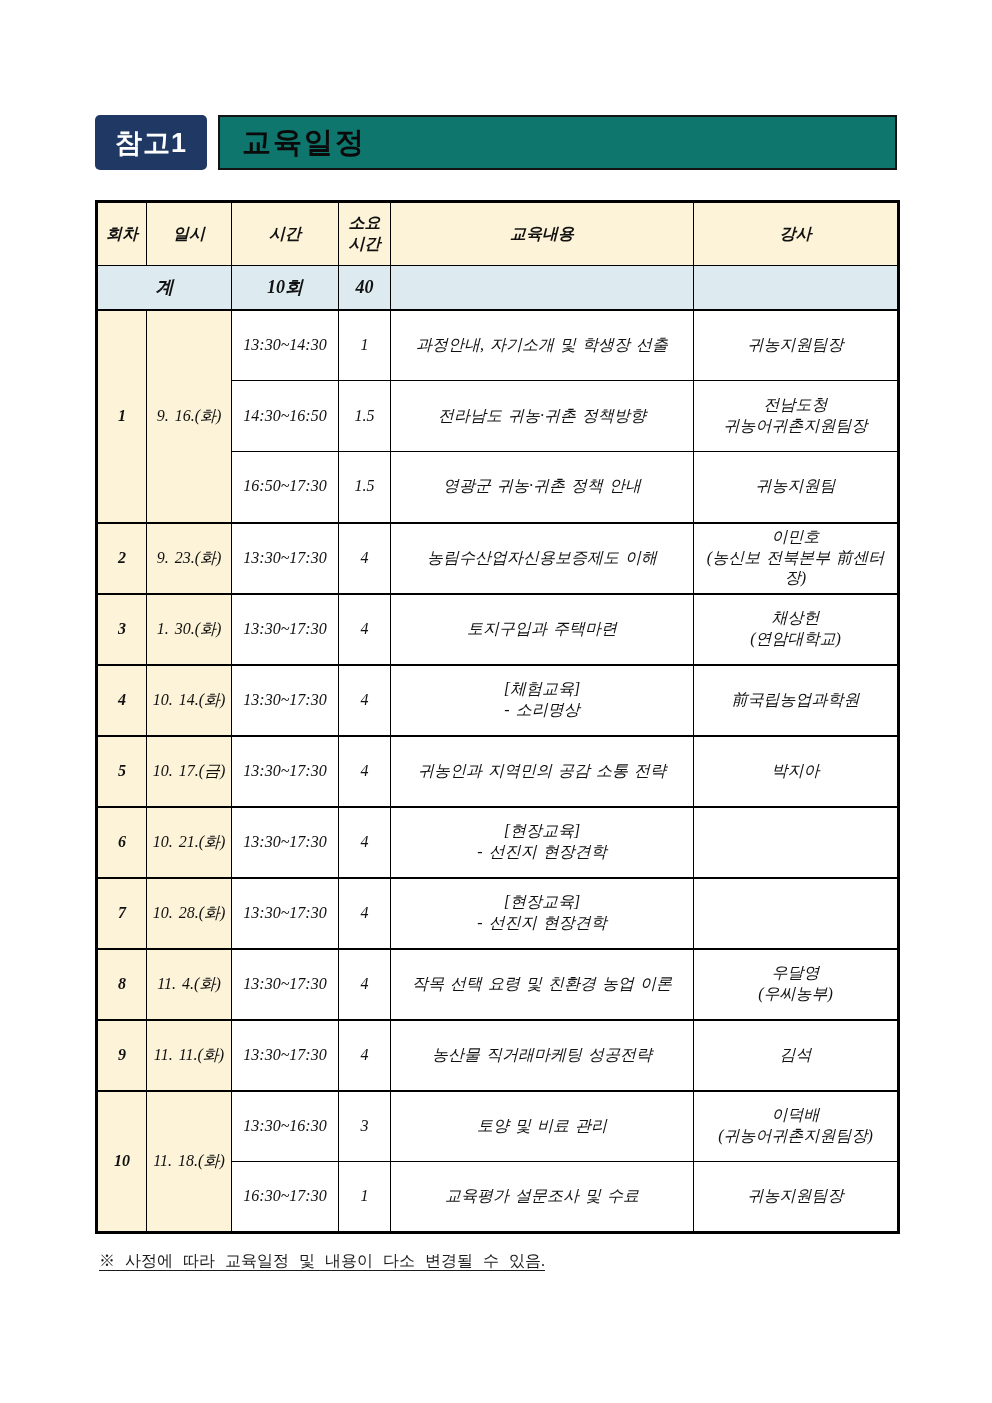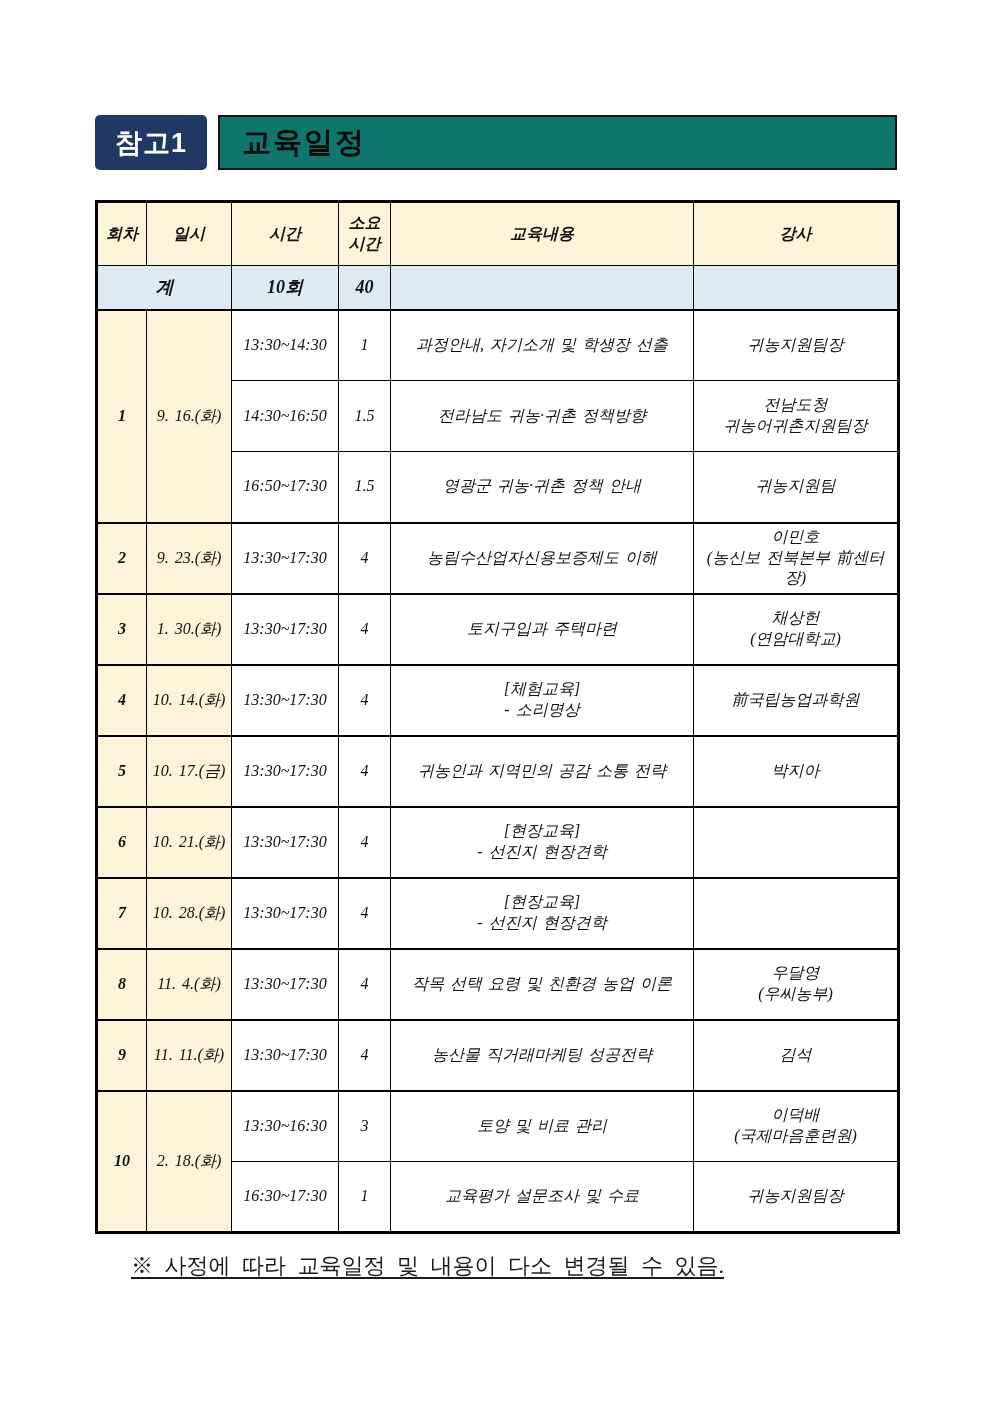--- a/index.html
+++ b/index.html
@@ -110,22 +110,22 @@
   }
   td.col-instructor {
     white-space: pre-line;
     font-size: 15.5px;
     line-height: 1.35;
     padding: 2px 2px;
   }
   
   .notes {
     margin-top: 13px;
-    margin-left: 36px;
-    font-size: 22px;
+    margin-left: 4px;
+    font-size: 16px;
     color: #1a1a1a;
     word-spacing: 6px;
     line-height: 1.75;
   }
   .note { white-space: nowrap; }
   .note.underline {
     text-decoration: underline;
     text-underline-offset: 4px;
   }
 </style>
@@ -256,26 +256,26 @@
         <tr class="session-row group-start">
           <td class="col-no" rowspan="1">9</td>
           <td class="col-date" rowspan="1">11. 11.(화)</td>
           <td class="col-time">13:30~17:30</td>
           <td class="col-hours">4</td>
           <td class="col-content">농산물 직거래마케팅 성공전략</td>
           <td class="col-instructor">김석</td>
         </tr>
         <tr class="session-row group-start">
           <td class="col-no" rowspan="2">10</td>
-          <td class="col-date" rowspan="2">2. 18.(화)</td>
+          <td class="col-date" rowspan="2">11. 18.(화)</td>
           <td class="col-time">13:30~16:30</td>
           <td class="col-hours">3</td>
           <td class="col-content">토양 및 비료 관리</td>
           <td class="col-instructor">이덕배
-(국제마음훈련원)</td>
+(귀농어귀촌지원팀장)</td>
         </tr>
         <tr class="session-row">
           <td class="col-time">16:30~17:30</td>
           <td class="col-hours">1</td>
           <td class="col-content">교육평가 설문조사 및 수료</td>
           <td class="col-instructor">귀농지원팀장</td>
         </tr>
       </tbody>
   </table>
 

